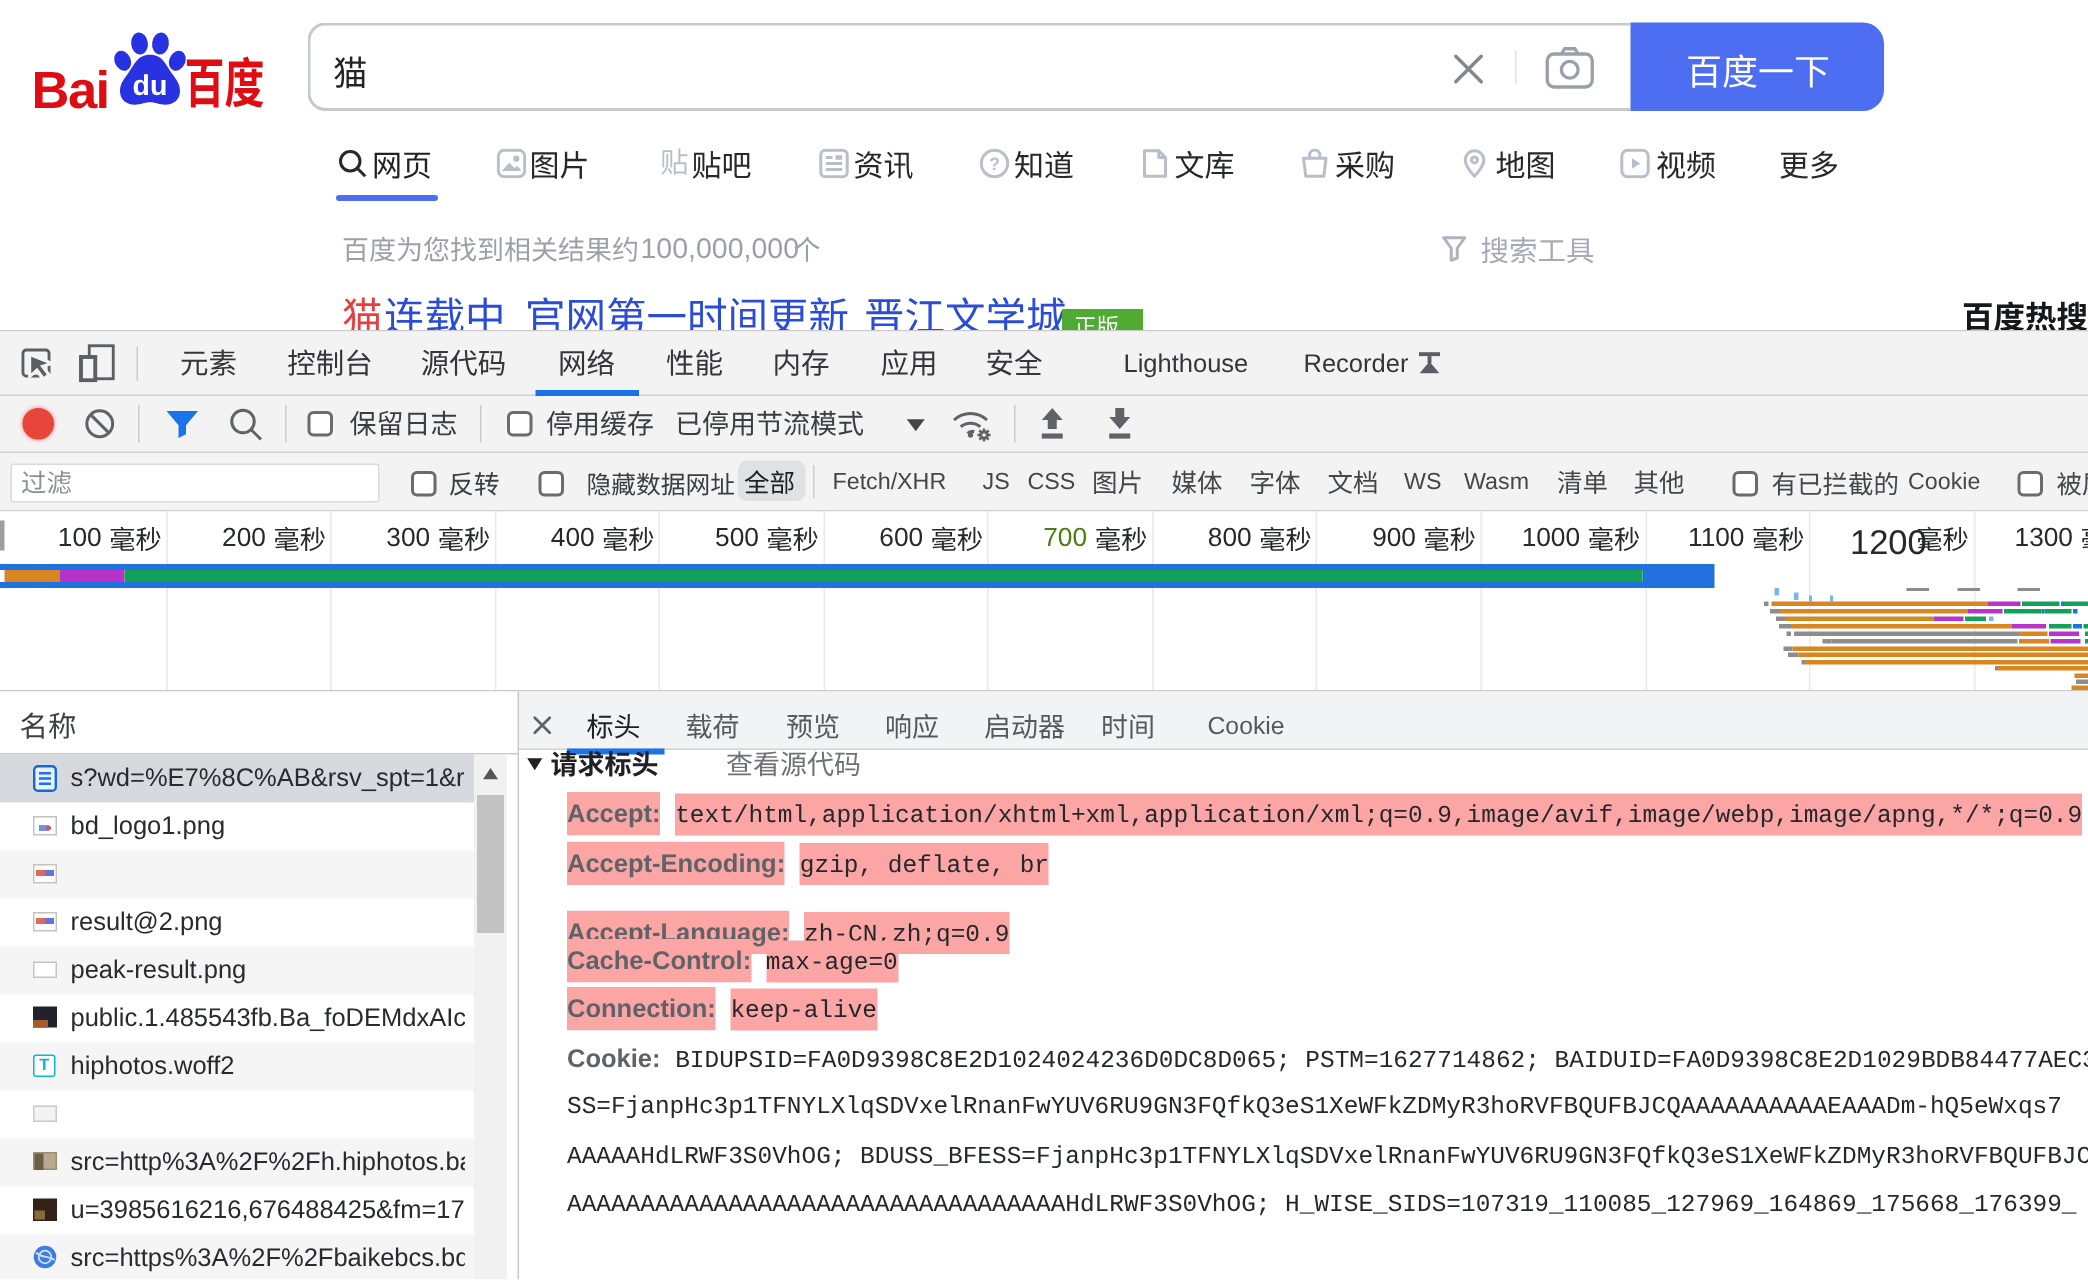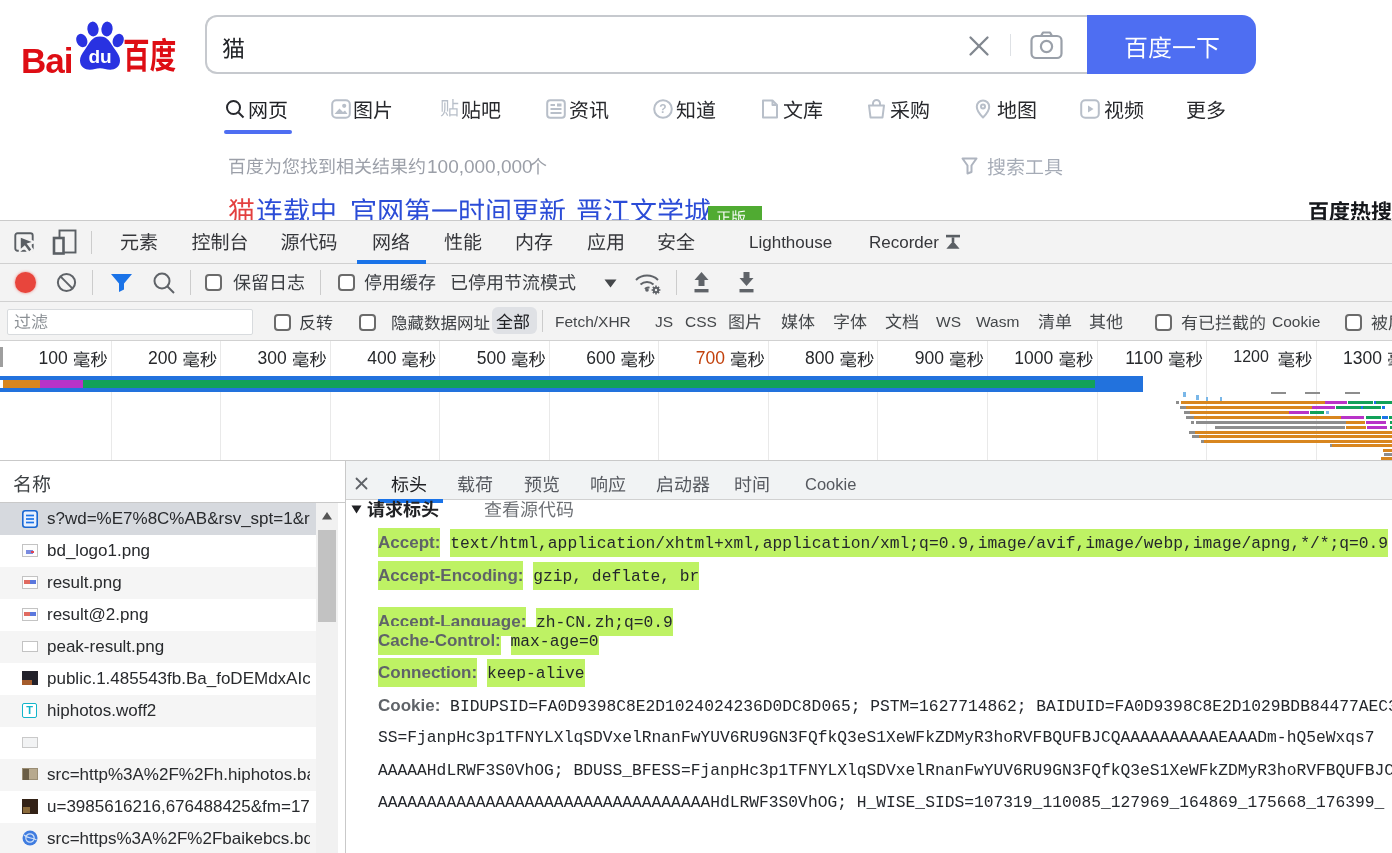--- a/index.html
+++ b/index.html
@@ -544,61 +544,61 @@
     </svg>
 <div class="a" style="left:658.4px;top:341px;width:1px;height:119px;background:#e9e9e9"></div>
 <div class="a" style="left:586.0px;top:348px;width:29.4px;text-align:right;font-size:17.5px;color:#26282b">600</div>
 <svg class="cr " width="1" height="1">
       <g fill="#26282b" transform="translate(620.4,366) scale(0.0175,-0.0175)">
         <use href="#r6beb" x="0"></use>
         <use href="#r79d2" x="1000"></use>
       </g>
     </svg>
 <div class="a" style="left:767.9px;top:341px;width:1px;height:119px;background:#e9e9e9"></div>
-<div class="a" style="left:695.5px;top:348px;width:29.4px;text-align:right;font-size:17.5px;color:#c2410c">700</div>
+<div class="a" style="left:695.5px;top:348px;width:29.4px;font-size:17.5px;color:#4d7c0f">700</div>
 <svg class="cr " width="1" height="1">
       <g fill="#26282b" transform="translate(729.92,366) scale(0.0175,-0.0175)">
         <use href="#r6beb" x="0"></use>
         <use href="#r79d2" x="1000"></use>
       </g>
     </svg>
 <div class="a" style="left:877.4px;top:341px;width:1px;height:119px;background:#e9e9e9"></div>
-<div class="a" style="left:805.0px;top:348px;width:29.4px;text-align:center;font-size:17.5px;color:#26282b">800</div>
+<div class="a" style="left:805.0px;top:348px;width:29.4px;text-align:right;font-size:17.5px;color:#26282b">800</div>
 <svg class="cr " width="1" height="1">
       <g fill="#26282b" transform="translate(839.44,366) scale(0.0175,-0.0175)">
         <use href="#r6beb" x="0"></use>
         <use href="#r79d2" x="1000"></use>
       </g>
     </svg>
 <div class="a" style="left:987.0px;top:341px;width:1px;height:119px;background:#e9e9e9"></div>
 <div class="a" style="left:914.6px;top:348px;width:29.4px;text-align:right;font-size:17.5px;color:#26282b">900</div>
 <svg class="cr " width="1" height="1">
       <g fill="#26282b" transform="translate(948.96,366) scale(0.0175,-0.0175)">
         <use href="#r6beb" x="0"></use>
         <use href="#r79d2" x="1000"></use>
       </g>
     </svg>
 <div class="a" style="left:1096.5px;top:341px;width:1px;height:119px;background:#e9e9e9"></div>
-<div class="a" style="left:1014.3px;top:348px;width:39.2px;text-align:left;font-size:17.5px;color:#26282b">1000</div>
+<div class="a" style="left:1014.3px;top:348px;width:39.2px;text-align:center;font-size:17.5px;color:#26282b">1000</div>
 <svg class="cr " width="1" height="1">
       <g fill="#26282b" transform="translate(1058.48,366) scale(0.0175,-0.0175)">
         <use href="#r6beb" x="0"></use>
         <use href="#r79d2" x="1000"></use>
       </g>
     </svg>
 <div class="a" style="left:1206.0px;top:341px;width:1px;height:119px;background:#e9e9e9"></div>
 <div class="a" style="left:1123.8px;top:348px;width:39.2px;text-align:right;font-size:17.5px;color:#26282b">1100</div>
 <svg class="cr " width="1" height="1">
       <g fill="#26282b" transform="translate(1168,366) scale(0.0175,-0.0175)">
         <use href="#r6beb" x="0"></use>
         <use href="#r79d2" x="1000"></use>
       </g>
     </svg>
 <div class="a" style="left:1315.5px;top:341px;width:1px;height:119px;background:#e9e9e9"></div>
-<div class="a" style="left:1233.3px;top:348px;width:39.2px;text-align:left;font-size:16px;color:#26282b">1200</div>
+<div class="a" style="left:1233.3px;top:348px;width:39.2px;text-align:left;font-size:23px;color:#26282b">1200</div>
 <svg class="cr " width="1" height="1">
       <g fill="#26282b" transform="translate(1277.52,366) scale(0.0175,-0.0175)">
         <use href="#r6beb" x="0"></use>
         <use href="#r79d2" x="1000"></use>
       </g>
     </svg>
 <div class="a" style="left:1342.8px;top:348px;width:39.2px;text-align:right;font-size:17.5px;color:#26282b">1300</div>
 <svg class="cr " width="1" height="1">
       <g fill="#26282b" transform="translate(1387.04,366) scale(0.0175,-0.0175)">
         <use href="#r6beb" x="0"></use>
@@ -683,21 +683,20 @@
     </svg>
 <div class="a" style="left:47px;top:509px;width:263px;overflow:hidden;white-space:nowrap;font-size:17px;color:#282a2d">s?wd=%E7%8C%AB&amp;rsv_spt=1&amp;rs</div>
 <div class="a" style="left:22px;top:544px;width:16px;height:13px;background:#fdfdfd;border:1px solid #c3c3c3"></div>
     <div class="a" style="left:26px;top:550px;width:7px;height:4px;background:#7a8ce0"></div>
     <div class="a" style="left:31px;top:551px;width:3px;height:2px;background:#d45"></div>
 <div class="a" style="left:47px;top:541px;width:263px;overflow:hidden;white-space:nowrap;font-size:17px;color:#282a2d">bd_logo1.png</div>
 <div class="a" style="left:0;top:567px;width:316px;height:32px;background:#f5f5f5"></div>
 <div class="a" style="left:22px;top:576px;width:16px;height:13px;background:#fdfdfd;border:1px solid #c3c3c3"></div>
     <div class="a" style="left:24px;top:580px;width:6px;height:4px;background:#e06a60"></div>
     <div class="a" style="left:30px;top:580px;width:6px;height:4px;background:#5a77dd"></div>
-<div class="a" style="left:47px;top:573px;width:263px;overflow:hidden;white-space:nowrap;font-size:17px;color:#282a2d">result.png</div>
 <div class="a" style="left:22px;top:608px;width:16px;height:13px;background:#fdfdfd;border:1px solid #c3c3c3"></div>
     <div class="a" style="left:24px;top:612px;width:6px;height:4px;background:#e06a60"></div>
     <div class="a" style="left:30px;top:612px;width:6px;height:4px;background:#5a77dd"></div>
 <div class="a" style="left:47px;top:605px;width:263px;overflow:hidden;white-space:nowrap;font-size:17px;color:#282a2d">result@2.png</div>
 <div class="a" style="left:0;top:631px;width:316px;height:32px;background:#f5f5f5"></div>
 <div class="a" style="left:22px;top:641px;width:16px;height:11px;background:#fff;border:1px solid #c3c3c3"></div>
 <div class="a" style="left:47px;top:637px;width:263px;overflow:hidden;white-space:nowrap;font-size:17px;color:#282a2d">peak-result.png</div>
 <div class="a" style="left:22px;top:671px;width:16px;height:14px;background:#23222b"></div>
     <div class="a" style="left:22px;top:680px;width:10px;height:5px;background:#a55c2c"></div>
 <div class="a" style="left:47px;top:669px;width:263px;overflow:hidden;white-space:nowrap;font-size:17px;color:#282a2d">public.1.485543fb.Ba_foDEMdxAIc.</div>
@@ -798,21 +797,21 @@
 <div class="a mono" style="left:378px;top:607px;width:996px;height:29px;line-height:29px;font-size:16.3px;white-space:pre;overflow:hidden"><span class="k hl">Accept-Language:</span><span class="v"> </span><span class="v hl">zh-CN,zh;q=0.9</span></div>
 <div class="a mono" style="left:378px;top:625.5px;width:1014px;height:29px;line-height:29px;font-size:16.3px;white-space:pre;overflow:hidden"><span class="k hl">Cache-Control:</span><span class="v"> </span><span class="v hl">max-age=0</span></div>
 <div class="a mono" style="left:378px;top:658.0px;width:934px;height:29px;line-height:29px;font-size:16.3px;white-space:pre;overflow:hidden"><span class="k hl">Connection:</span><span class="v"> </span><span class="v hl">keep-alive</span></div>
 <div class="a mono" style="left:378px;top:690.5px;width:1014px;height:29px;line-height:29px;font-size:16.3px;white-space:pre;overflow:hidden"><span class="k">Cookie:</span><span class="v"> BIDUPSID=FA0D9398C8E2D1024024236D0DC8D065; PSTM=1627714862; BAIDUID=FA0D9398C8E2D1029BDB84477AEC3</span></div>
 <div class="a mono" style="left:378px;top:723.0px;width:1014px;height:29px;line-height:29px;font-size:16.3px;white-space:pre;overflow:hidden"><span class="v">SS=FjanpHc3p1TFNYLXlqSDVxelRnanFwYUV6RU9GN3FQfkQ3eS1XeWFkZDMyR3hoRVFBQUFBJCQAAAAAAAAAAEAAADm-hQ5eWxqs7</span></div>
 <div class="a mono" style="left:378px;top:755.5px;width:1014px;height:29px;line-height:29px;font-size:16.3px;white-space:pre;overflow:hidden"><span class="v">AAAAAHdLRWF3S0VhOG; BDUSS_BFESS=FjanpHc3p1TFNYLXlqSDVxelRnanFwYUV6RU9GN3FQfkQ3eS1XeWFkZDMyR3hoRVFBQUFBJCQ</span></div>
 <div class="a mono" style="left:378px;top:788.0px;width:1014px;height:29px;line-height:29px;font-size:16.3px;white-space:pre;overflow:hidden"><span class="v">AAAAAAAAAAAAAAAAAAAAAAAAAAAAAAAAAAHdLRWF3S0VhOG; H_WISE_SIDS=107319_110085_127969_164869_175668_176399_</span></div>
 <style>
 .k{font-weight:bold;color:#5f6368;font-family:"Liberation Sans",sans-serif;font-size:17px}
 .v{color:#24272c}
-.hl{background:#bef264;padding:5px 0}
+.hl{background:#fca5a5;padding:5px 0}
 </style>
 <svg width="0" height="0" style="position:absolute">
       <defs>
         <path id="r4e00" d="M44 431V349H960V431Z"></path>
         <path id="r4e0b" d="M55 766V691H441V-79H520V451C635 389 769 306 839 250L892 318C812 379 653 469 534 527L520 511V691H946V766Z"></path>
         <path id="r4e2a" d="M460 546V-79H538V546ZM506 841C406 674 224 528 35 446C56 428 78 399 91 377C245 452 393 568 501 706C634 550 766 454 914 376C926 400 949 428 969 444C815 519 673 613 545 766L573 810Z"></path>
         <path id="r4e2d" d="M458 840V661H96V186H171V248H458V-79H537V248H825V191H902V661H537V840ZM171 322V588H458V322ZM825 322H537V588H825Z"></path>
         <path id="r4e3a" d="M162 784C202 737 247 673 267 632L335 665C314 706 267 768 226 812ZM499 371C550 310 609 226 635 173L701 209C674 261 613 342 561 401ZM411 838V720C411 682 410 642 407 599H82V524H399C374 346 295 145 55 -11C73 -23 101 -49 114 -66C370 104 452 328 476 524H821C807 184 791 50 761 19C750 7 739 4 717 5C693 5 630 5 562 11C577 -11 587 -44 588 -67C650 -70 713 -72 748 -69C785 -65 808 -57 831 -28C870 18 884 159 900 560C900 572 901 599 901 599H484C486 641 487 682 487 719V838Z"></path>
         <path id="r4ed6" d="M398 740V476L271 427L300 360L398 398V72C398 -38 433 -67 554 -67C581 -67 787 -67 815 -67C926 -67 951 -22 963 117C941 122 911 135 893 147C885 29 875 2 813 2C769 2 591 2 556 2C485 2 472 14 472 72V427L620 485V143H691V512L847 573C846 416 844 312 837 285C830 259 820 255 802 255C790 255 753 254 726 256C735 238 742 208 744 186C775 185 818 186 846 193C877 201 898 220 906 266C915 309 918 453 918 635L922 648L870 669L856 658L847 650L691 590V838H620V562L472 505V740ZM266 836C210 684 117 534 18 437C32 420 53 382 60 365C94 401 128 442 160 487V-78H234V603C273 671 308 743 336 815Z"></path>
         <path id="r4ee3" d="M715 783C774 733 844 663 877 618L935 658C901 703 829 771 769 819ZM548 826C552 720 559 620 568 528L324 497L335 426L576 456C614 142 694 -67 860 -79C913 -82 953 -30 975 143C960 150 927 168 912 183C902 67 886 8 857 9C750 20 684 200 650 466L955 504L944 575L642 537C632 626 626 724 623 826ZM313 830C247 671 136 518 21 420C34 403 57 365 65 348C111 389 156 439 199 494V-78H276V604C317 668 354 737 384 807Z"></path>

